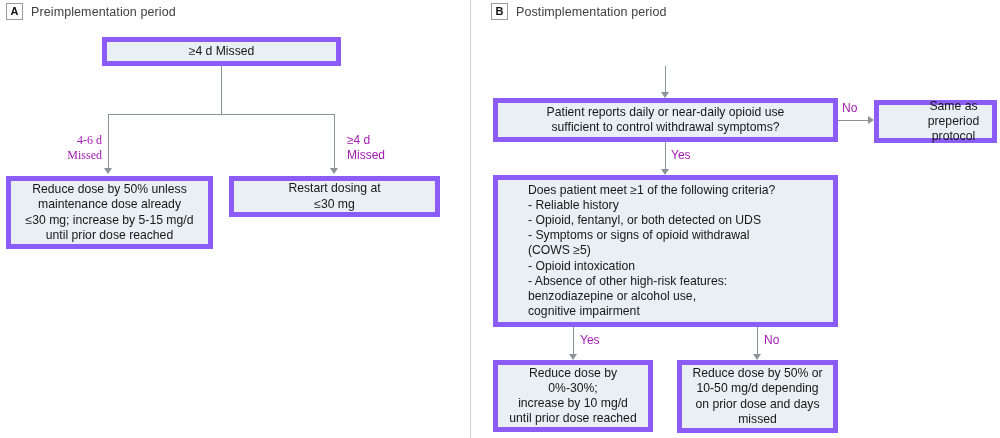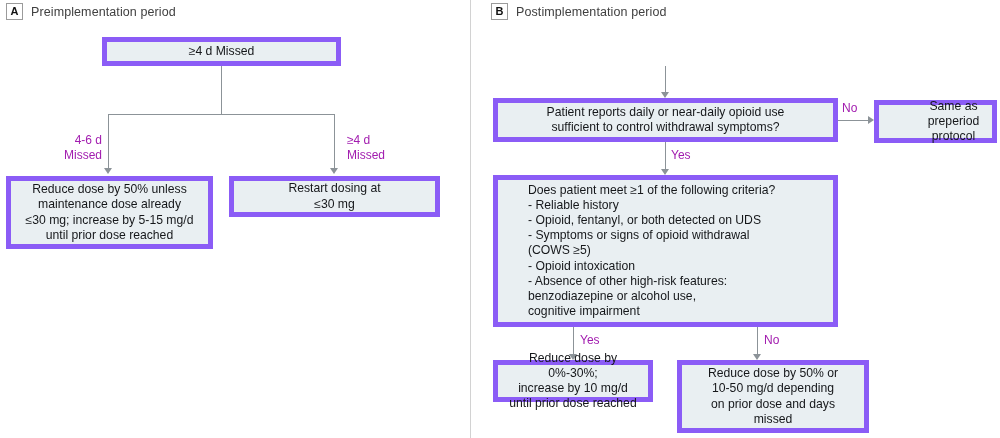--- a/index.html
+++ b/index.html
@@ -139,21 +139,21 @@
   <div class="vline" style="left:221px; top:66px; height:48px;"></div>
 
   <div class="hline" style="left:108px; top:114px; width:227px;"></div>
 
   <div class="vline" style="left:108px; top:114px; height:54px;"></div>
   <div class="arrow-down" style="left:104px; top:168px;"></div>
 
   <div class="vline" style="left:334px; top:114px; height:54px;"></div>
   <div class="arrow-down" style="left:330px; top:168px;"></div>
 
-  <div class="edge-label left-of-line" style="left:28px; top:133px; width:74px;">4-6 d
+  <div class="edge-label left-of-line" style="left:28px; top:133px; width:74px;font-family:Liberation Serif, serif;">4-6 d
 Missed</div>
   <div class="edge-label right-of-line" style="left:347px; top:133px; width:74px;">≥4 d
 Missed</div>
 
   <div class="node" style="left:6px; top:176px; width:207px; height:73px;">
     <span class="node-text">Reduce dose by 50% unless
 maintenance dose already
 ≤30 mg; increase by 5-15 mg/d
 until prior dose reached</span>
   </div>
@@ -204,25 +204,25 @@
   </div>
 
   <div class="vline" style="left:573px; top:327px; height:27px;"></div>
   <div class="arrow-down" style="left:569px; top:354px;"></div>
   <div class="edge-label" style="left:580px; top:333px; width:40px;">Yes</div>
 
   <div class="vline" style="left:757px; top:327px; height:27px;"></div>
   <div class="arrow-down" style="left:753px; top:354px;"></div>
   <div class="edge-label" style="left:764px; top:333px; width:40px;">No</div>
 
-  <div class="node" style="left:493px; top:360px; width:160px; height:42px;">
+  <div class="node" style="left:493px; top:360px; width:160px; height:72px;">
     <span class="node-text">Reduce dose by 0%-30%;
 increase by 10 mg/d
 until prior dose reached</span>
   </div>
-  <div class="node" style="left:677px; top:360px; width:192px; height:73px;">
+  <div class="node" style="left:677px; top:360px; width:161px; height:73px;">
     <span class="node-text">Reduce dose by 50% or
 10-50 mg/d depending
 on prior dose and days
 missed</span>
   </div>
 
 </div>
 
 </body></html>

